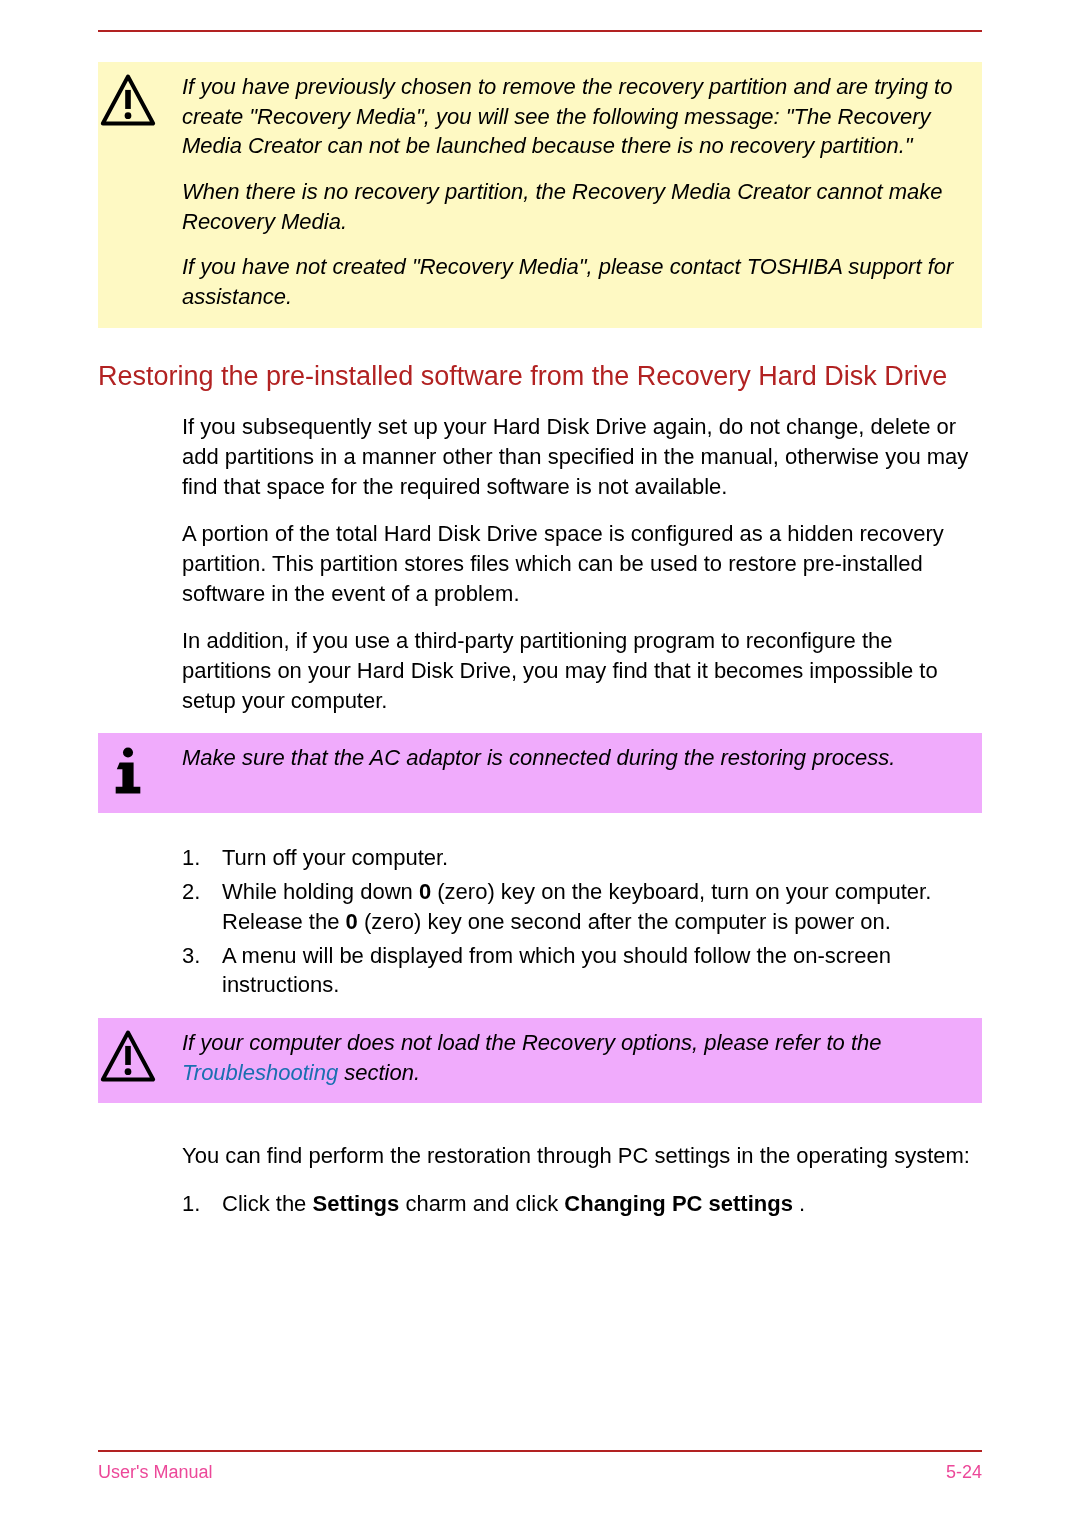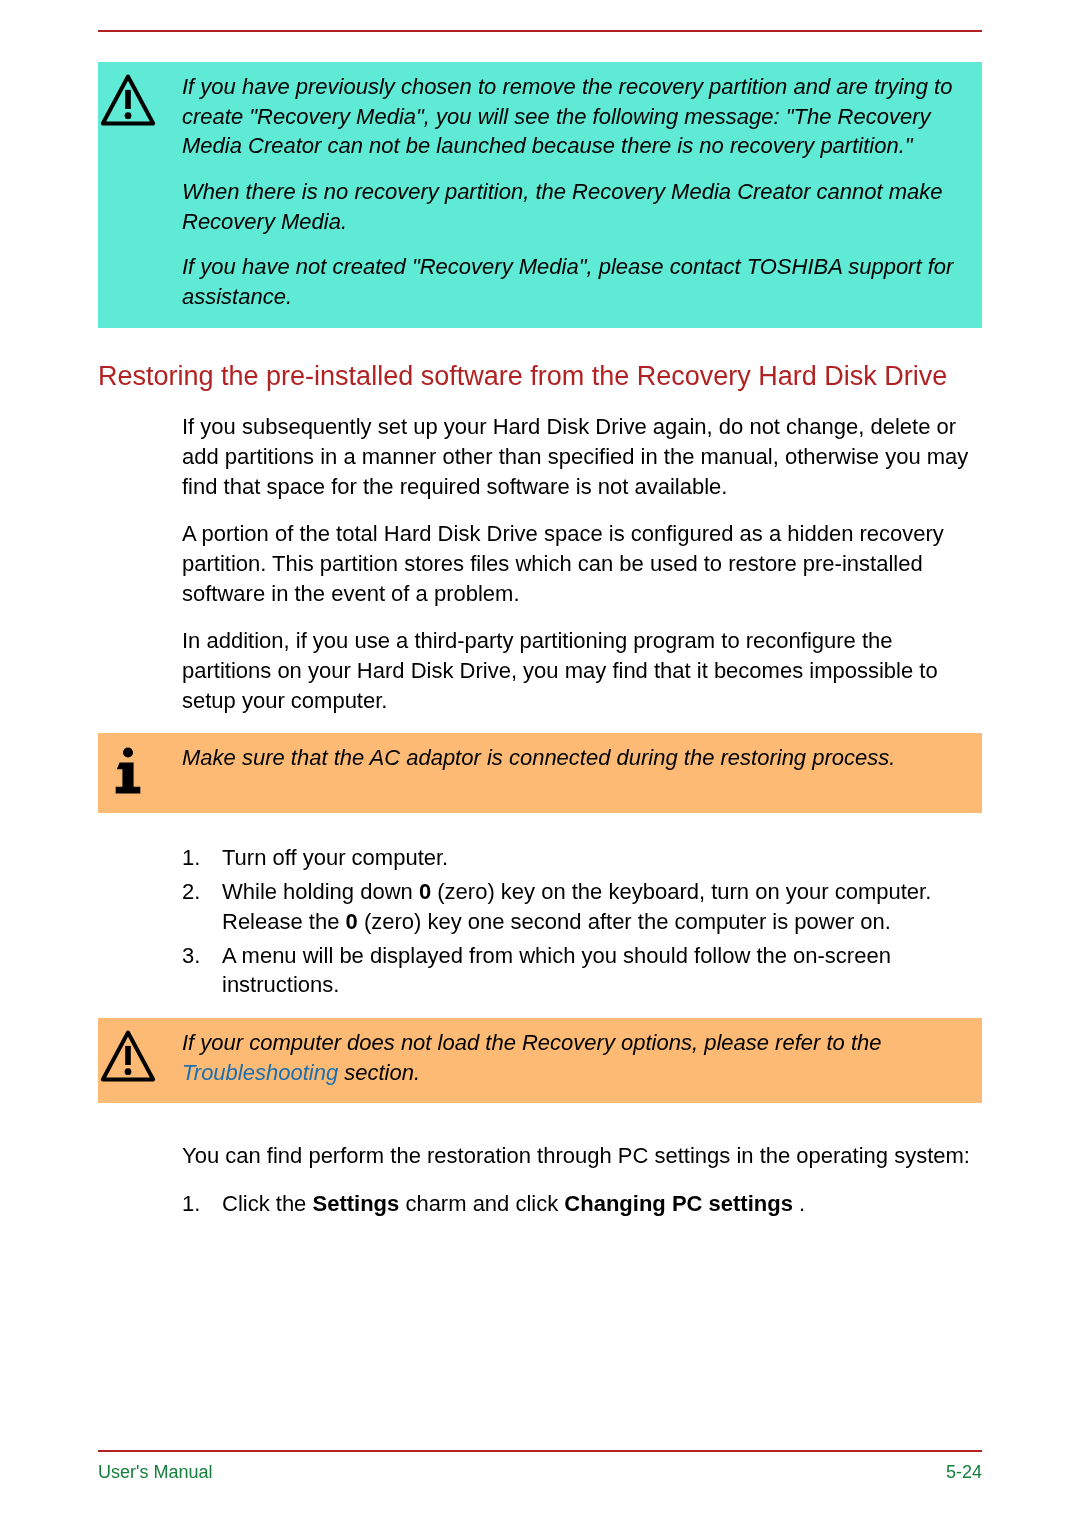--- a/index.html
+++ b/index.html
@@ -16,25 +16,25 @@
       top: 30px;
       width: 884px;
       height: 1460px;
       border-top: 2.5px solid #b22222;
     }
     .content {
       padding-top: 30px;
     }
     .callout {
       display: flex;
-      background: #fdba74;
+      background: #f0abfc;
       margin-bottom: 30px;
       padding: 0 14px 14px 0;
     }
-    .callout-top { background: #5eead4; }
+    .callout-top { background: #fef9c3; }
     .icon-cell {
       width: 84px;
       flex-shrink: 0;
       padding-top: 10px;
       padding-left: 2px;
     }
     .icon-cell svg {
       width: 56px;
       height: 56px;
       display: block;
@@ -83,21 +83,21 @@
     .link { color: #1a6fb0; }
     .footer {
       position: absolute;
       left: 98px;
       bottom: 38px;
       width: 884px;
       border-top: 2.5px solid #b22222;
       padding-top: 10px;
       display: flex;
       justify-content: space-between;
-      color: #15803d;
+      color: #ec4899;
       font-size: 18px;
     }
   </style>
 </head>
 <body>
 
 <div class="page">
   <div class="content">
 
     <div class="callout callout-top">

